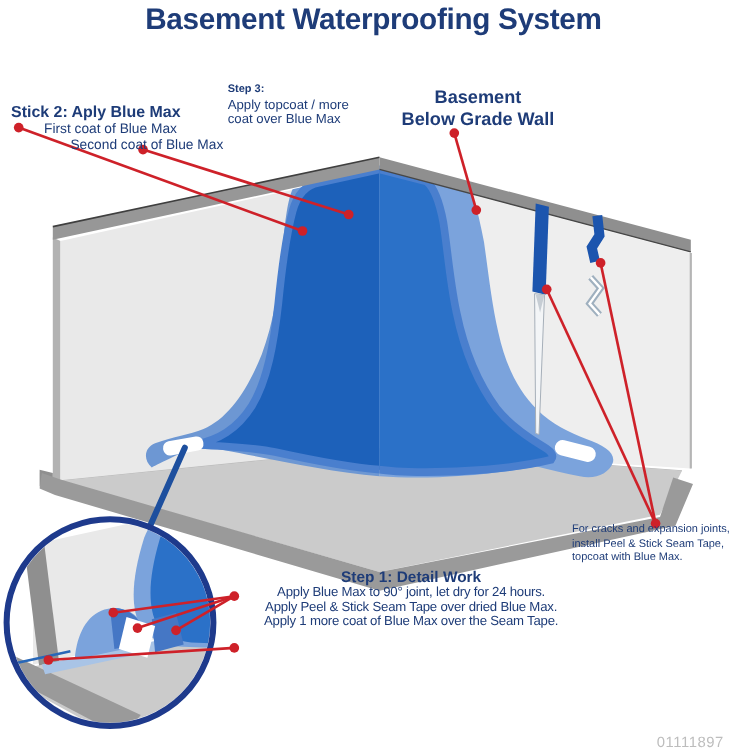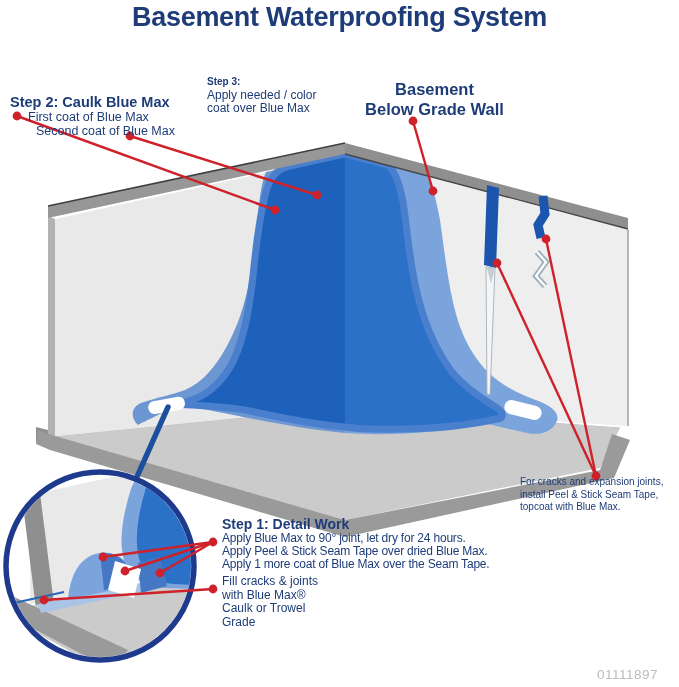--- a/index.html
+++ b/index.html
@@ -17,31 +17,31 @@
        font-family:"Liberation Sans",sans-serif;}
   .stage{position:absolute;left:0;top:0;width:679px;height:687px;}
   svg{position:absolute;left:0;top:0;}
   .title{position:absolute;left:0;top:2px;width:679px;text-align:center;
          font-size:27px;font-weight:bold;color:var(--navy);letter-spacing:-0.3px;}
   .lbl{position:absolute;color:var(--navy);}
   .lbl .h{font-weight:bold;}
   .step2{left:10px;top:95px;}
   .step2 .h{font-size:14.5px;line-height:15px;}
   .step2 .t{font-size:12.5px;line-height:14px;}
-  .step2 .i1{margin-left:18px;}
-  .step2 .i2{margin-left:26px;text-align:right;}
+  .step2 .i1{margin-left:30px;}
+  .step2 .i2{margin-left:54px;text-align:right;}
   .step3{left:207px;top:74px;}
   .step3 .h{font-size:10px;line-height:15px;}
   .step3 .t{font-size:12px;line-height:13px;}
   .interior{left:352px;top:79px;width:165px;text-align:center;font-weight:bold;}
   .interior .t{font-size:16.5px;line-height:20px;}
   .asneeded{left:520px;top:476px;}
   .asneeded .h{font-size:14px;line-height:17px;}
   .asneeded .t{font-size:10px;line-height:12.5px;}
-  .step1{left:222px;top:516px;}
+  .step1{left:240px;top:516px;text-align:center;}
   .step1 .h{font-size:14px;line-height:16px;}
   .step1 .t{font-size:12px;line-height:13px;letter-spacing:-0.2px;}
   .fillblk{left:222px;top:575px;}
   .fillblk .t{font-size:12px;line-height:13.5px;}
   .watermark{position:absolute;left:597px;top:667px;font-size:13.5px;color:var(--watermark);letter-spacing:0.5px;}
 </style>
 </head>
 <body>
 
 <div class="stage">
@@ -156,28 +156,28 @@
       <circle cx="125" cy="571" r="4.4"></circle>
       <circle cx="160" cy="573" r="4.4"></circle>
       <circle cx="213" cy="589" r="4.4"></circle>
       <circle cx="44" cy="600" r="4.4"></circle>
     </g>
   </svg>
 
   <div class="title">Basement Waterproofing System</div>
 
   <div class="lbl step2">
-    <div class="h">Step 2: Caulk Blue Max</div>
+    <div class="h">Stick 2: Aply Blue Max</div>
     <div class="t i1">First coat of Blue Max</div>
     <div class="t i2">Second coat of Blue Max</div>
   </div>
 
   <div class="lbl step3">
     <div class="h">Step 3:</div>
-    <div class="t">Apply needed / color</div>
+    <div class="t">Apply topcoat / more</div>
     <div class="t">coat over Blue Max</div>
   </div>
 
   <div class="lbl interior">
     <div class="t">Basement</div>
     <div class="t">Below Grade Wall</div>
   </div>
 
   <div class="lbl asneeded">
     <div class="t">For cracks and expansion joints,</div>
@@ -185,21 +185,15 @@
     <div class="t">topcoat with Blue Max.</div>
   </div>
 
   <div class="lbl step1">
     <div class="h">Step 1: Detail Work</div>
     <div class="t">Apply Blue Max to 90° joint, let dry for 24 hours.</div>
     <div class="t">Apply Peel &amp; Stick Seam Tape over dried Blue Max.</div>
     <div class="t">Apply 1 more coat of Blue Max over the Seam Tape.</div>
   </div>
 
-  <div class="lbl fillblk">
-    <div class="t">Fill cracks &amp; joints</div>
-    <div class="t">with Blue Max®</div>
-    <div class="t">Caulk or Trowel</div>
-    <div class="t">Grade</div>
-  </div>
 
   <div class="watermark">01111897</div>
 </div>
 
 </body></html>

